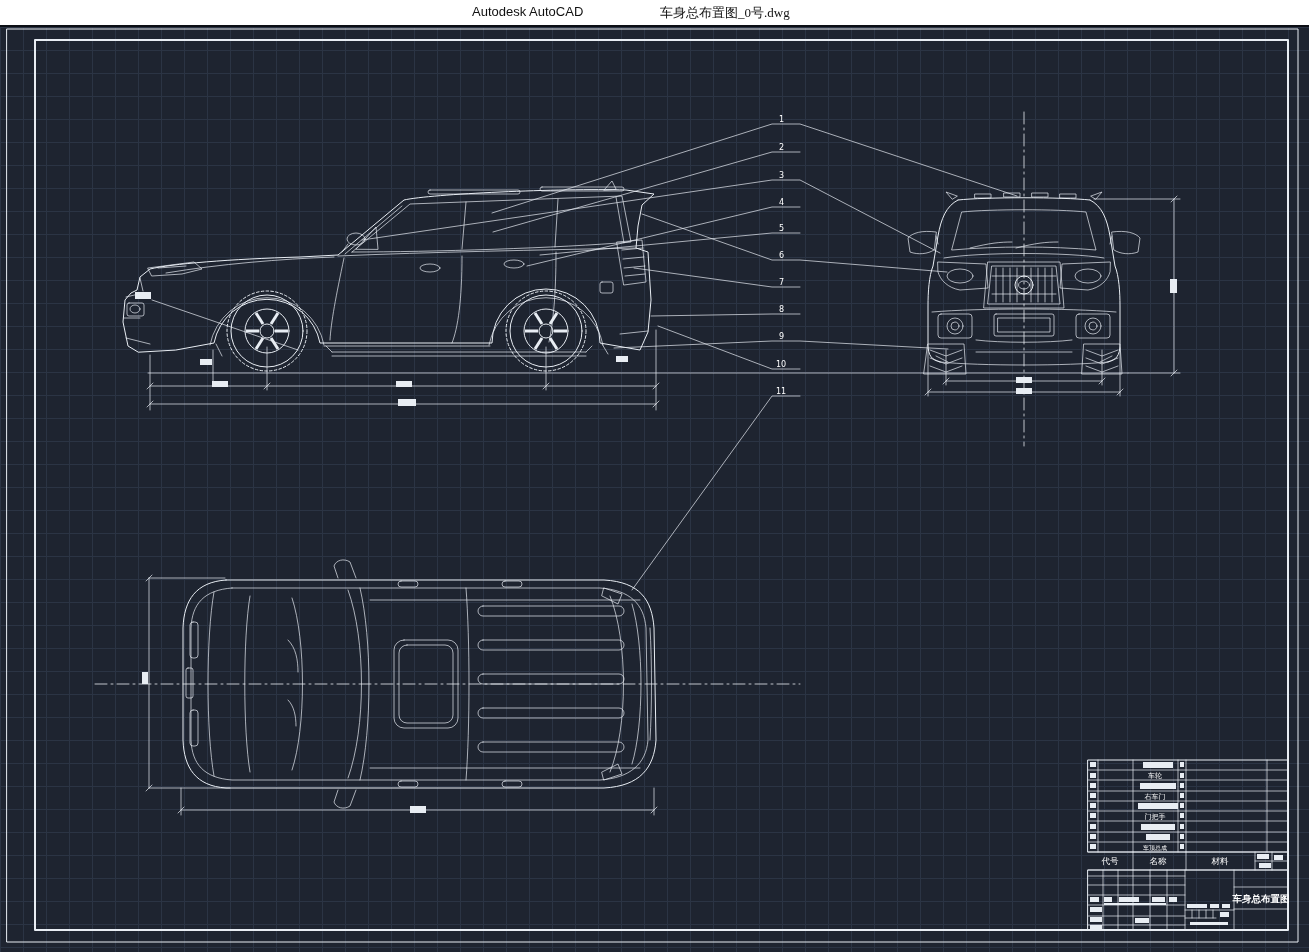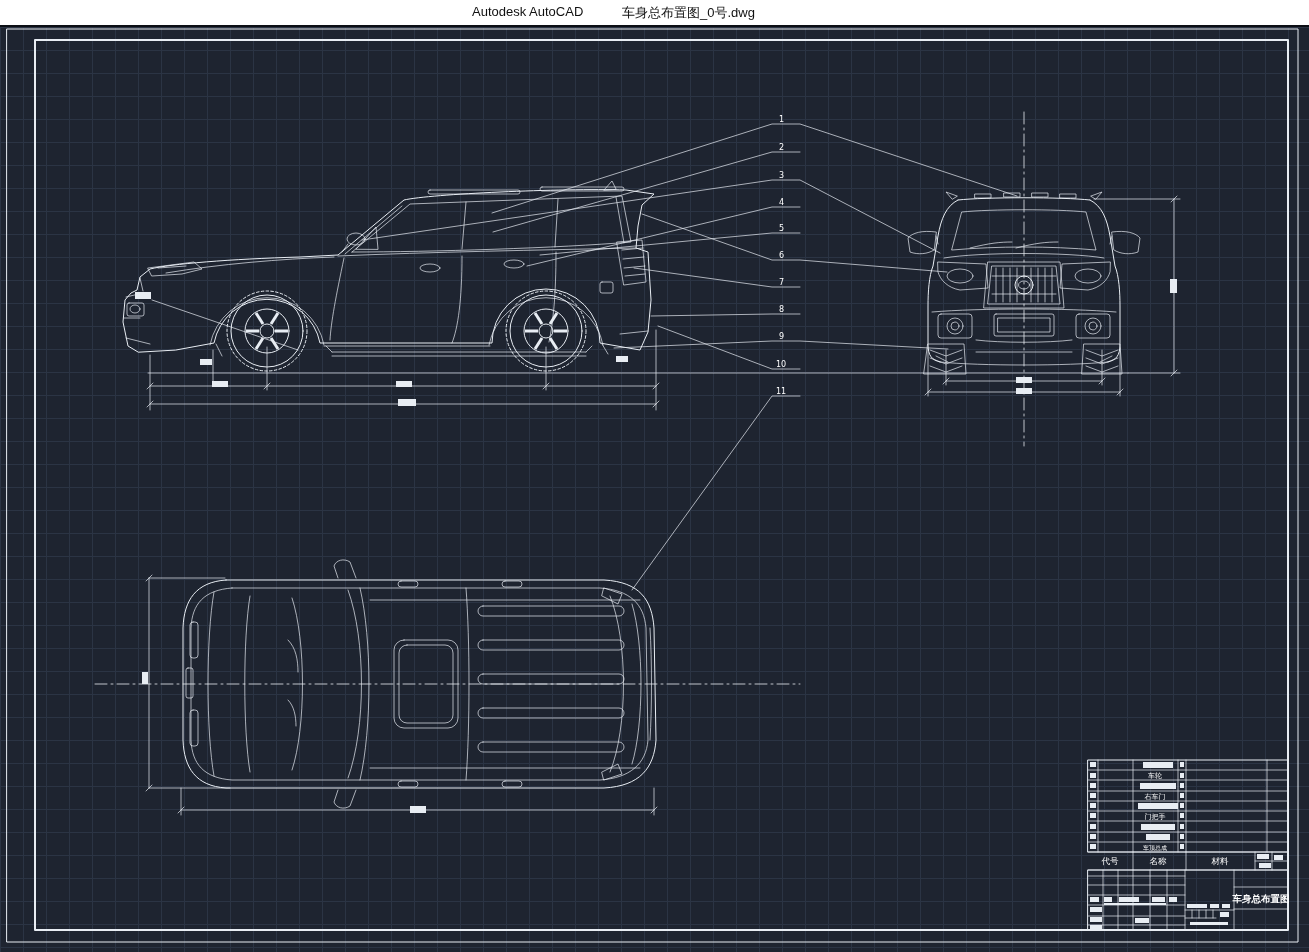--- a/index.html
+++ b/index.html
@@ -7,21 +7,21 @@
     width:1309px;height:952px;overflow:hidden;position:relative;
     background:#000;font-family:"Liberation Sans",sans-serif;
   }
   .titlebar{
     position:absolute;top:0;left:0;width:1309px;height:25px;
     background:var(--titlebar-bg,#ffffff);color:var(--titlebar-text,#111);
     font-size:13px;
   }
   .titlebar span{position:absolute;top:4px;white-space:nowrap;}
   .app-title{left:472px;}
-  .doc-title{left:622px;}
+  .doc-title{left:660px;font-family:Liberation Serif, serif;}
   .canvas{
     position:absolute;top:25px;left:0;width:1309px;height:927px;
     background-color:var(--canvas-bg,#1e2430);
     background-image:
       linear-gradient(var(--grid-line,#2b3444) 1px, transparent 1px),
       linear-gradient(90deg, var(--grid-line,#2b3444) 1px, transparent 1px);
     background-size:23px 23px;
     border-top:2px solid #0b0e14;
   }
   svg{position:absolute;top:0;left:0;}

